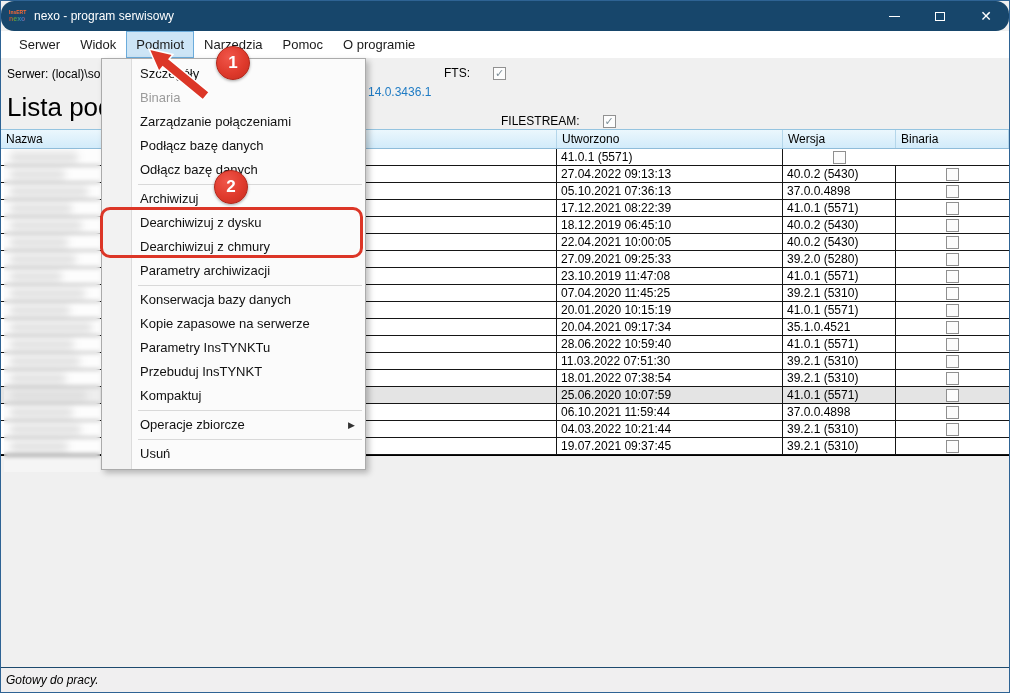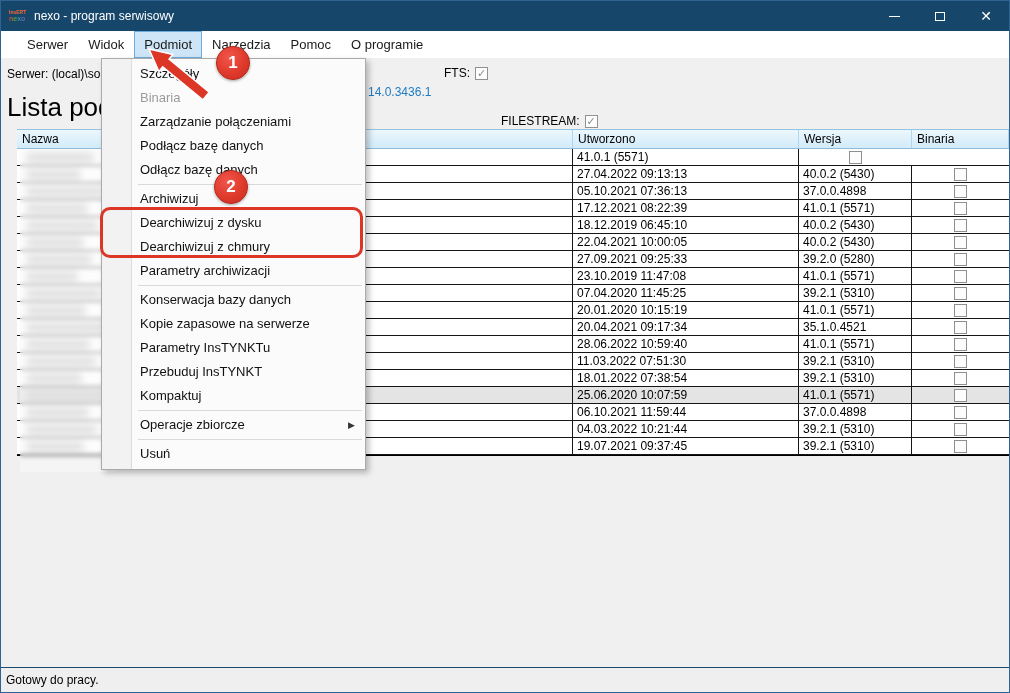--- a/index.html
+++ b/index.html
@@ -1,55 +1,55 @@
 <!DOCTYPE html>
 <html><head>
 <meta charset="utf-8">
 <style>
   html,body{margin:0;padding:0;background:#d8d8d8;}
   *{box-sizing:border-box;}
   .window{position:relative;width:1010px;height:693px;margin:0 auto;border:1px solid #2e6394;
     background:#f0f0f0;font-family:"Liberation Sans",sans-serif;overflow:hidden;}
 
   
-  .titlebar{height:30px;background:#17466b;display:flex;align-items:center;color:#fff;}
+  .titlebar{height:30px;background:#17466b;display:flex;align-items:center;color:#fff;border-radius:13px;}
   .app-icon{width:18px;height:16px;margin:0 7px 0 8px;display:flex;flex-direction:column;
     justify-content:center;line-height:1;text-align:left;}
   .app-icon .l1{font-size:5px;color:#ff6a33;font-weight:bold;letter-spacing:0;}
   .app-icon .l2{font-size:7px;font-weight:bold;
     background:linear-gradient(90deg,#e23b2e 0%,#57a639 35%,#2f7fd4 70%,#e23b2e 100%);
     -webkit-background-clip:text;background-clip:text;color:transparent;}
   .win-title{font-size:12px;flex:1;}
   .win-controls{display:flex;height:100%;}
   .win-btn{width:46px;height:100%;display:flex;align-items:center;justify-content:center;color:#fff;}
   .glyph-min{width:11px;height:1px;background:#fff;display:block;}
   .glyph-max{width:10px;height:9px;border:1px solid #fff;display:block;}
   .glyph-close{font-size:14px;line-height:1;}
 
   
   .menubar{height:27px;background:#ffffff;display:flex;align-items:stretch;font-size:13px;
-    color:#1a1a1a;padding-left:16px;}
+    color:#1a1a1a;padding-left:8px;}
   .mi{display:flex;align-items:center;padding:0 9px;border:1px solid transparent;}
   .mi.active{background:#cde5f6;border:1px solid #6bacdc;text-align:center;}
 
   
   .infobar{position:relative;height:30px;font-size:12px;color:#000;}
   .server-label{position:absolute;left:6px;top:9px;width:94px;overflow:hidden;white-space:nowrap;}
   .version{position:absolute;left:367px;top:27px;color:#1e7bc4;}
-  .flagbox{position:absolute;top:8px;display:flex;align-items:center;gap:5px;}
+  .flagbox{position:absolute;top:8px;display:flex;align-items:center;gap:23px;}
   .fts{left:443px;} .filestream{left:500px;margin-top:48px;}
   .cb{width:13px;height:13px;border:1px solid #919191;background:#fdfdfd;display:flex;
     align-items:center;justify-content:center;font-size:11px;color:#7e8f98;line-height:1;}
 
   
   .page-title{font-size:26px;font-weight:400;color:#000;margin:4px 0 0 6px;height:37px;
     white-space:nowrap;overflow:hidden;}
 
   
-  .table{position:absolute;left:16px;right:0;top:128px;background:#b91c1c;border-bottom:1px solid #000;}
+  .table{position:absolute;left:0;right:0;top:128px;background:#b91c1c;border-bottom:1px solid #000;}
   .thead{display:grid;grid-template-columns:556px 226px 113px auto;height:20px;
     background:linear-gradient(#ebf7fd,#d2ebfa);border-top:1px solid #95c4e0;
     border-bottom:1px solid #8fbcd9;font-size:12px;color:#000;}
   .th{display:flex;align-items:center;padding-left:5px;border-right:1px solid #b4d6ea;overflow:hidden;}
   .trow{display:grid;grid-template-columns:556px 226px 113px auto;height:17px;background:#fff;
     border-bottom:1px solid #161616;font-size:12px;color:#000;}
   .trow.selected{background:#e4e4e4;}
   .td{display:flex;align-items:center;padding-left:4px;overflow:hidden;border-right:1px solid #161616;}
   .td.last{border-right:none;justify-content:center;padding-left:0;}
   .td .rowcb{width:13px;height:13px;border:1px solid #8f8f8f;background:#fcfcfc;}
@@ -63,21 +63,21 @@
   .context-menu::before{content:"";position:absolute;left:0;top:0;bottom:0;width:29px;
     background:#f2f2f2;border-right:1px solid #dcdcdc;}
   .cm-item{position:relative;height:24px;line-height:24px;padding-left:38px;font-size:13px;
     color:#111;white-space:nowrap;}
   .cm-item.disabled{color:#9b9b9b;}
   .cm-sep{height:1px;background:#d9d9d9;margin:2px 3px 2px 36px;}
   .cm-arrow{position:absolute;right:10px;top:0;font-size:9px;color:#333;}
 
   
   .statusbar{position:absolute;left:0;right:0;bottom:0;height:25px;background:#f0eff0;
-    border-top:1px solid #1d4a6e;display:flex;align-items:center;padding-left:5px;font-size:12px;color:#000;}
+    border-top:1px solid #1d4a6e;display:flex;align-items:center;padding-left:5px;font-size:12px;color:#000;font-style:italic;}
 
   
   .annot-circle{position:absolute;width:34px;height:34px;border-radius:50%;
     background:radial-gradient(circle at 38% 32%,#f0564a,#df3a2c 55%,#c62c1f);
     border:1px solid #b0271b;color:#fff;font-size:17px;font-weight:bold;display:flex;
     align-items:center;justify-content:center;z-index:11;box-shadow:0 1px 3px rgba(0,0,0,.35);}
   .circ1{left:215px;top:45px;} .circ2{left:213px;top:169px;}
   .annot-box{position:absolute;left:99px;top:206px;width:263px;height:51px;
     border:3px solid #dc3627;border-radius:10px;z-index:10;}
   .annot-arrow{position:absolute;left:140px;top:40px;z-index:11;}

